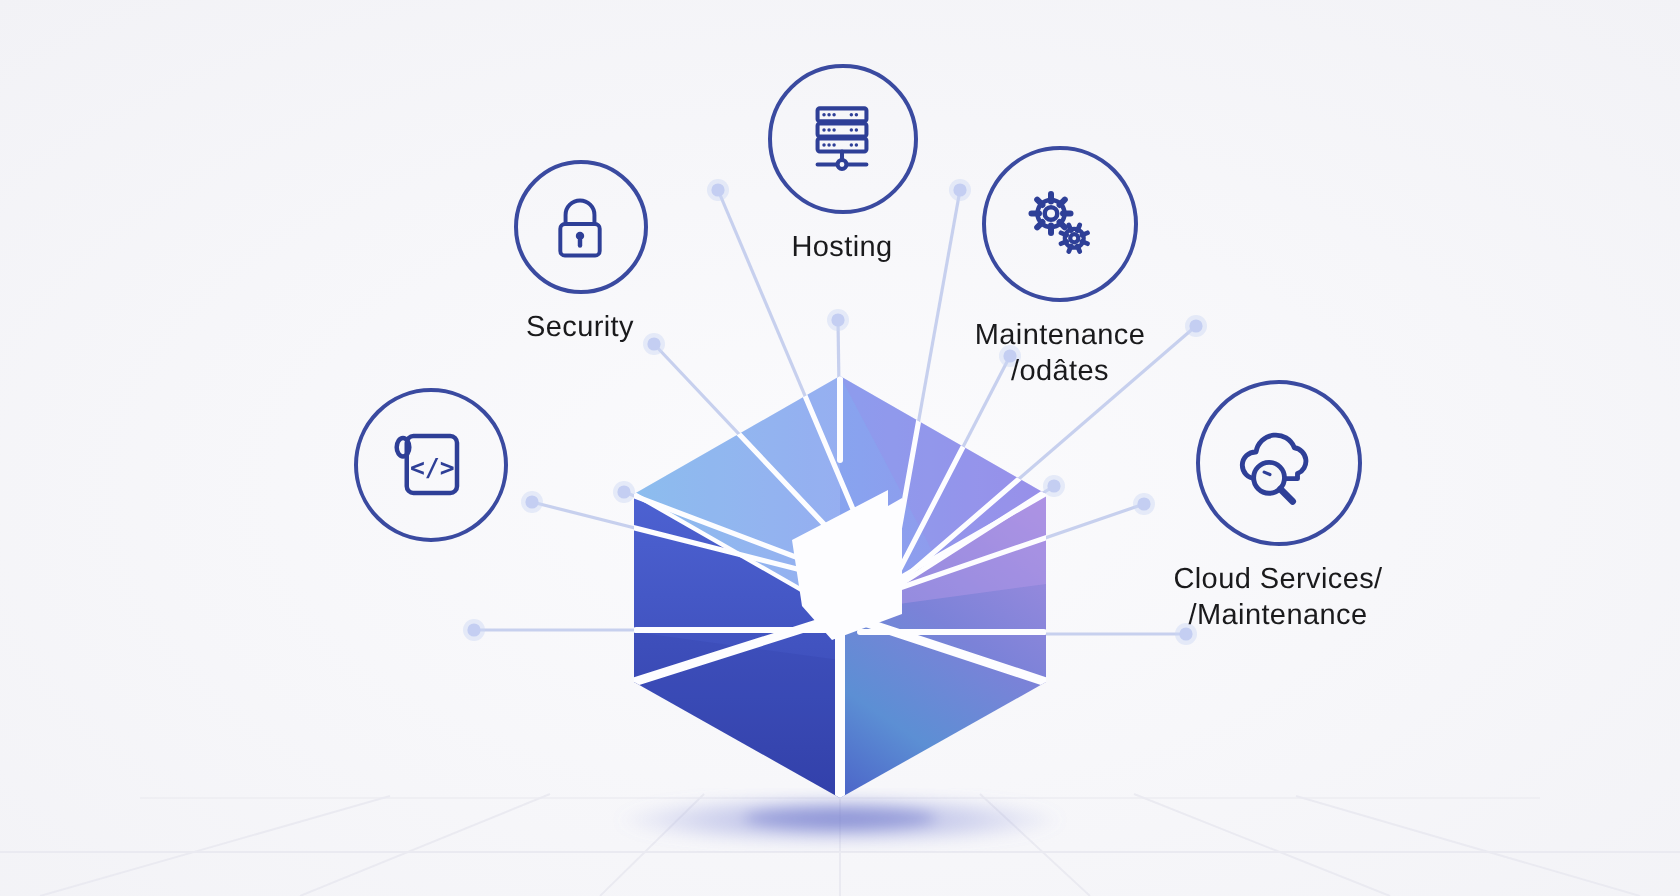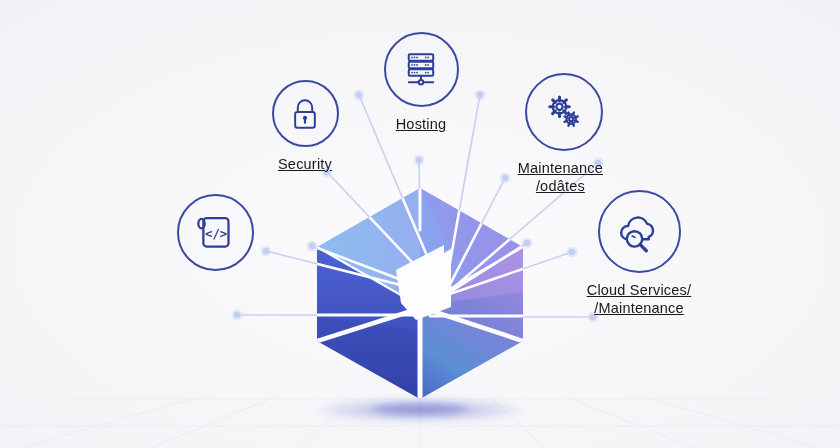--- a/index.html
+++ b/index.html
@@ -6,26 +6,26 @@
   body{width:840px;height:448px;overflow:hidden;background:#ffffff;
        font-family:"Liberation Sans", sans-serif;}
   .stage{position:relative;width:840px;height:448px;background:#f5f6f8;overflow:hidden;}
   .bg-svg{position:absolute;left:0;top:0;}
   .node{position:absolute;display:flex;flex-direction:column;align-items:center;
         width:180px;transform:translateX(-50%);}
   .node-circle{border:2px solid #3a4aa0;border-radius:50%;
         display:flex;align-items:center;justify-content:center;background:transparent;}
   .node-label{margin-top:9px;text-align:center;font-size:14.5px;line-height:17.5px;
         color:#1a1a1c;letter-spacing:.2px;}
-  .node-label span{display:block;text-decoration:underline;}
+  .node-label span{display:block;}
   
   .n-seo{left:215px;top:194px;}      .n-seo .node-circle{width:73px;height:73px;}
-  .n-sec{left:305px;top:80px;}       .n-sec .node-circle{width:63px;height:63px;}
+  .n-sec{left:290px;top:80px;}       .n-sec .node-circle{width:63px;height:63px;}
   .n-host{left:421px;top:32px;}      .n-host .node-circle{width:71px;height:71px;}
-  .n-maint{left:513px;top:73px;align-items:flex-end;}     .n-maint .node-circle{width:74px;height:74px;}
+  .n-maint{left:530px;top:73px;}     .n-maint .node-circle{width:74px;height:74px;}
   .n-cloud{left:639px;top:190px;}    .n-cloud .node-circle{width:79px;height:79px;}
   .icon-svg{display:block;}
 </style>
 </head>
 <body>
 
 <div class="stage">
 
   <svg class="bg-svg" width="840" height="448" viewBox="0 0 840 448">
     <defs>

